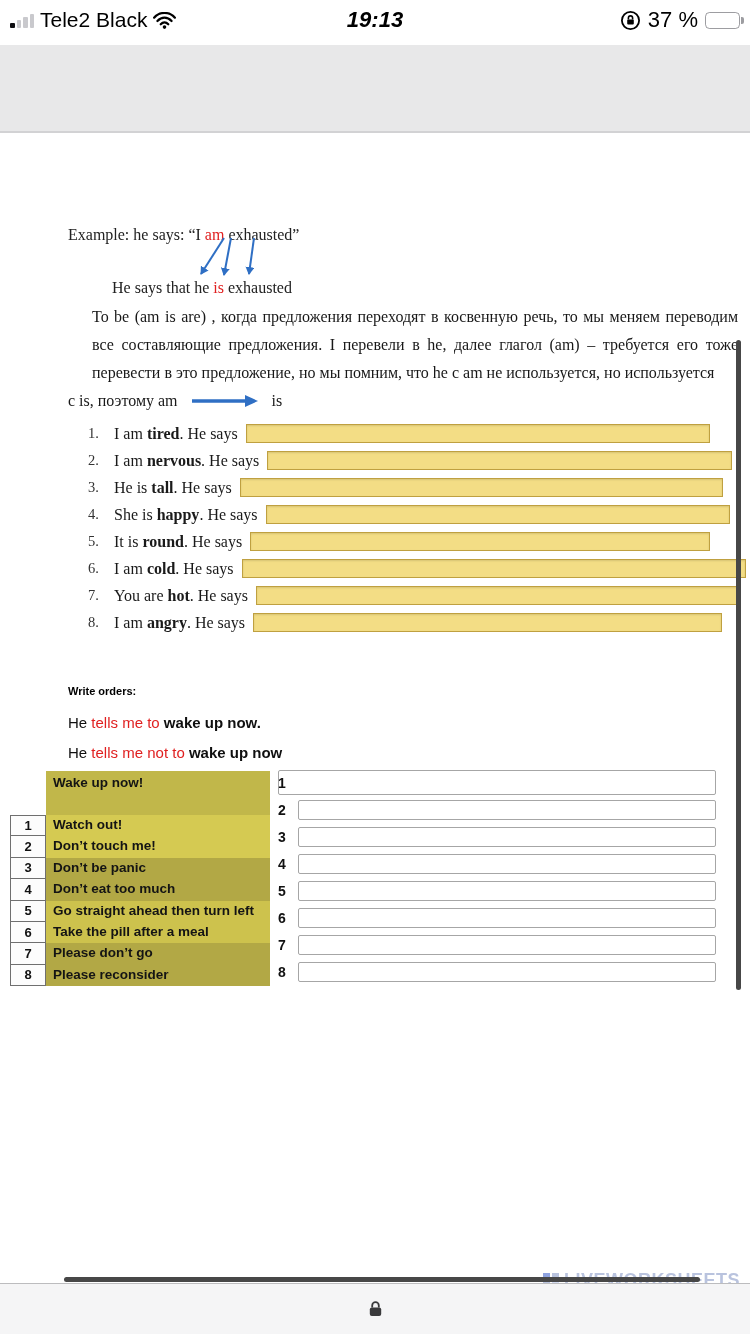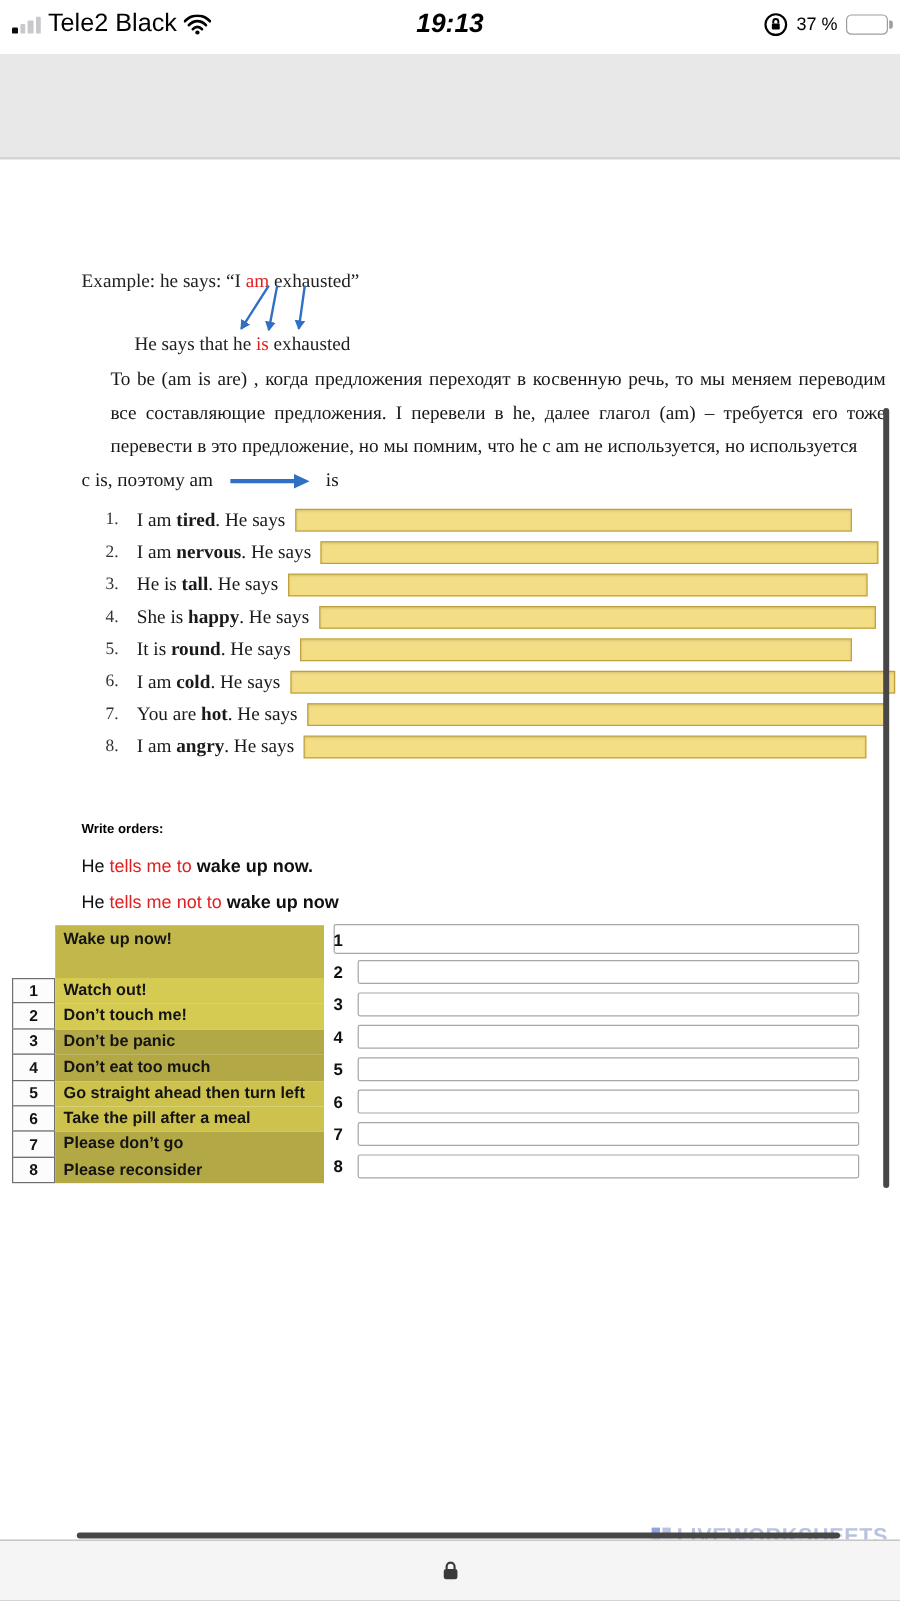--- a/index.html
+++ b/index.html
@@ -1,33 +1,33 @@
 <!DOCTYPE html>
 <html><head>
 <meta charset="utf-8">
 <style>
   *{margin:0;padding:0;box-sizing:border-box;}
   html,body{background:#777;}
-  .screen{position:relative;width:750px;height:1334px;background:#e5e5e5;overflow:hidden;
+  .screen{position:relative;width:750px;height:1334px;background:#f9a8d4;overflow:hidden;
           font-family:"Liberation Sans",sans-serif;color:#1a1a1a;}
 
   
   .status-bar{position:absolute;top:0;left:0;right:0;height:40px;background:#fff;z-index:10;}
   .sb-left{position:absolute;left:10px;top:0;height:40px;display:flex;align-items:center;gap:6px;}
   .signal{display:flex;align-items:flex-end;gap:2px;height:15px;}
   .signal i{display:block;width:4.5px;border-radius:1px;background:#c9c9cd;}
   .signal i:nth-child(1){height:5px;background:#0d0d10;}
   .signal i:nth-child(2){height:8px;}
   .signal i:nth-child(3){height:11px;}
   .signal i:nth-child(4){height:14px;}
   .carrier{font-size:21px;color:#000;}
   .sb-time{position:absolute;left:0;right:0;top:0;height:40px;display:flex;align-items:center;
            justify-content:center;font-size:22px;font-weight:700;color:#000;font-style:italic;}
   .sb-right{position:absolute;right:10px;top:0;height:40px;display:flex;align-items:center;gap:7px;z-index:11;}
-  .sb-percent{font-size:15px;color:#000;}
+  .sb-percent{font-size:22px;color:#000;}
   .battery{position:relative;width:35px;height:17px;border:1.5px solid rgba(60,60,67,.5);
            border-radius:4.5px;padding:1.5px;}
   .battery .fill{height:100%;width:37%;background:#f2c838;border-radius:2px;}
   .battery .tip{position:absolute;right:-5px;top:4.5px;width:3px;height:7px;
                 background:rgba(60,60,67,.5);border-radius:0 2px 2px 0;}
 
   
   .chrome-gap{position:absolute;top:40px;left:0;right:0;height:93px;background:#e8e8e9;
               border-top:5px solid #fff;border-bottom:2px solid #d2d2d4;}
 

